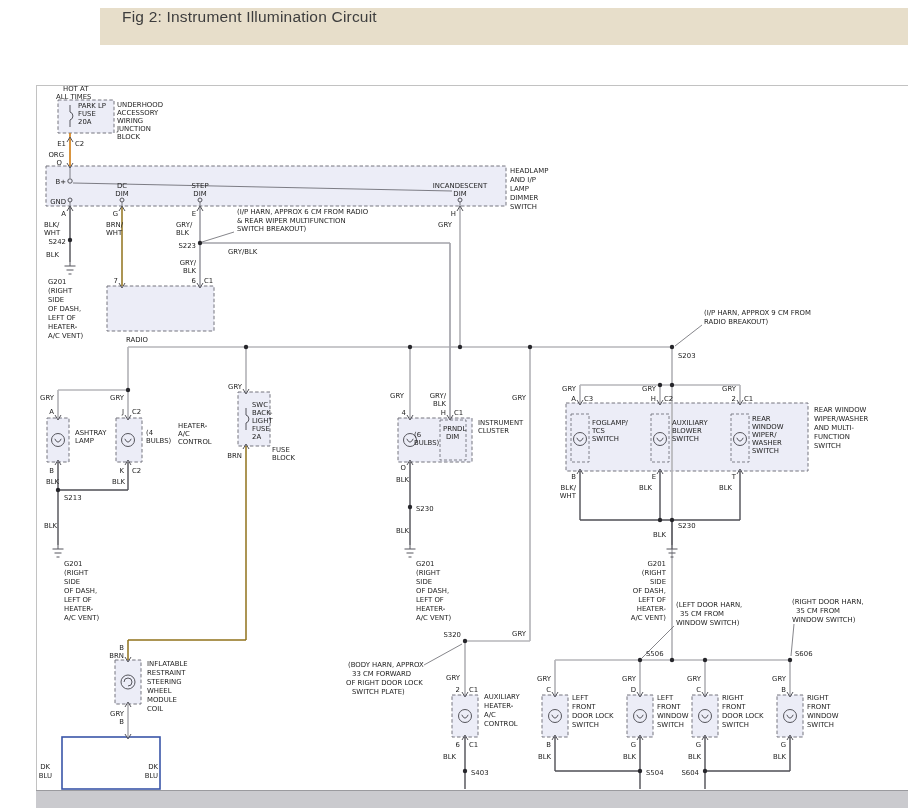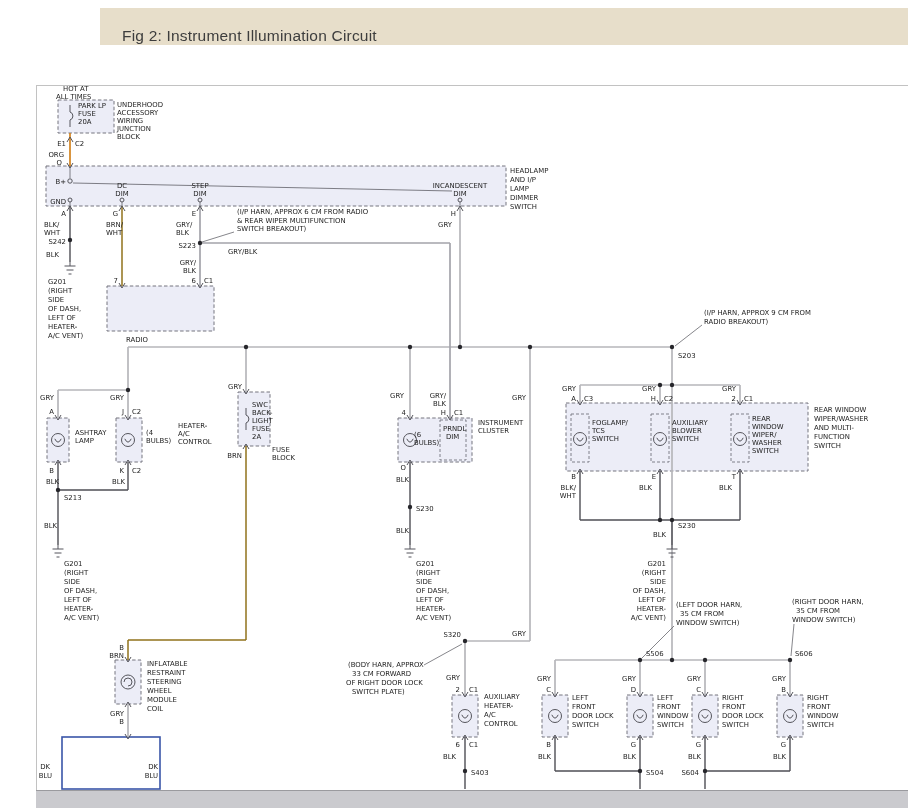--- a/index.html
+++ b/index.html
@@ -1,17 +1,17 @@
 <!DOCTYPE html>
 <html><head>
 <meta charset="utf-8">
 <style>
   html,body{margin:0;padding:0}
   body{width:908px;height:808px;background:#fff;position:relative;overflow:hidden;font-family:"Liberation Sans",sans-serif}
-  .hdr{position:absolute;left:100px;top:8px;width:808px;height:37px;background:#e7deca;display:flex;align-items:flex-end;box-sizing:border-box;padding-left:22px}
+  .hdr{position:absolute;left:100px;top:8px;width:808px;height:37px;background:#e7deca;display:flex;align-items:flex-start;box-sizing:border-box;padding-left:22px}
   .hdr span{font-size:15.5px;color:#3d3d3d;letter-spacing:.2px}
   .frame{position:absolute;left:36px;top:85px;width:871px;height:705px;border-left:1px solid #c2c2c2;border-top:1px solid #c2c2c2}
   .hscroll{position:absolute;left:36px;top:790px;width:872px;height:18px;background:#cacace;border-top:1px solid #9a9a9e}
   svg{position:absolute;left:0;top:0}
   text{font-family:"DejaVu Sans",sans-serif;font-size:6.9px;fill:#1c1c1c}
   .e{text-anchor:end}.m{text-anchor:middle}
   .bx{fill:#ecedf7;stroke:#74747e;stroke-width:1;stroke-dasharray:3.5 2.2}
   .bx2{fill:none;stroke:#74747e;stroke-width:.9;stroke-dasharray:3 2}
   .bb{fill:none;stroke:#3a55a8;stroke-width:1.6}
   .wg{stroke:#b7b7bb;stroke-width:1.7;fill:none}

